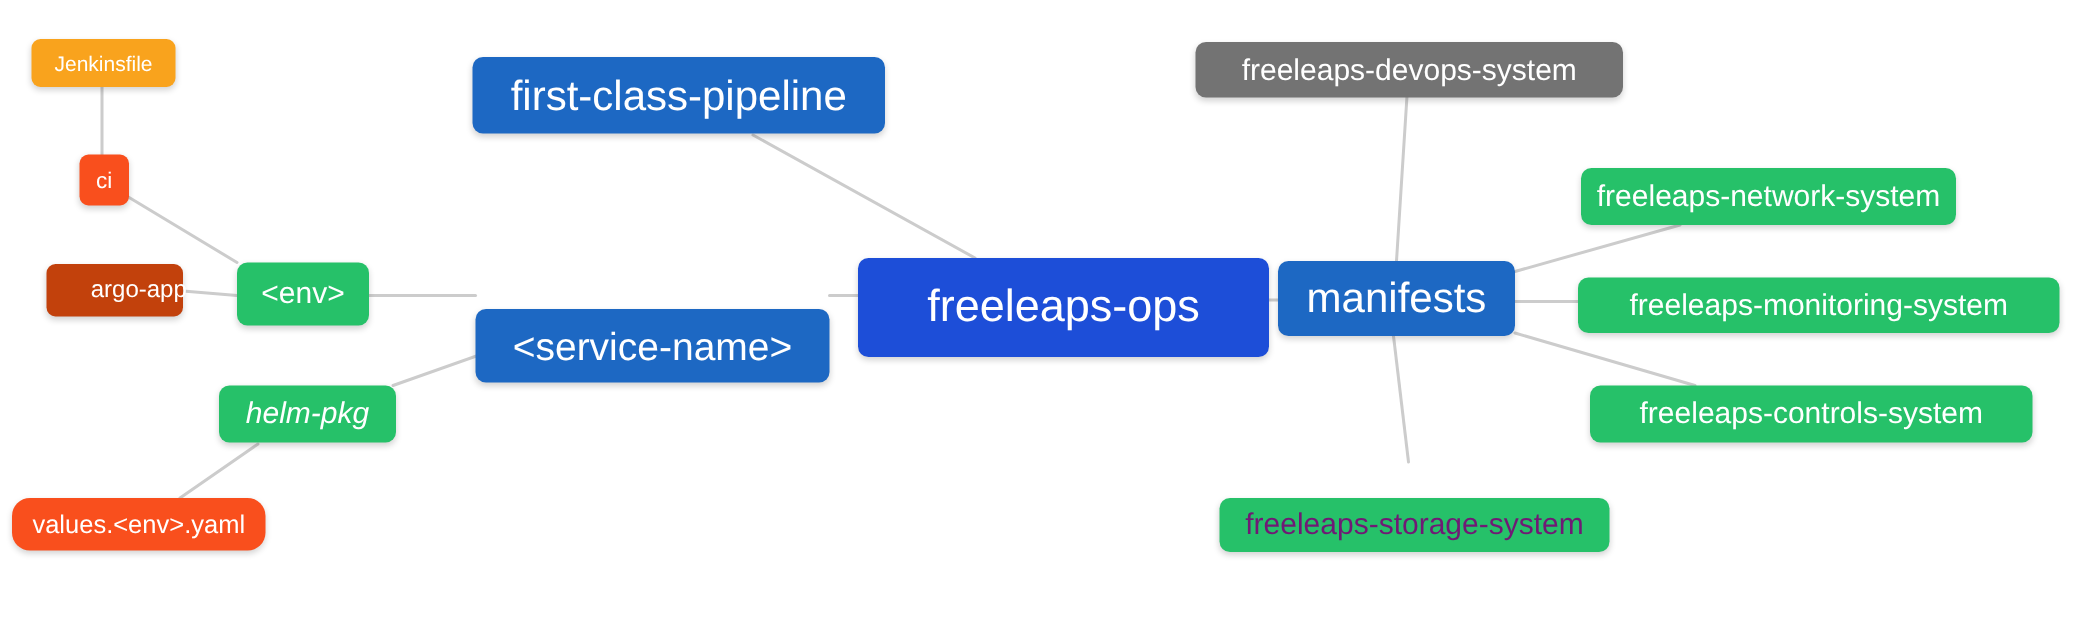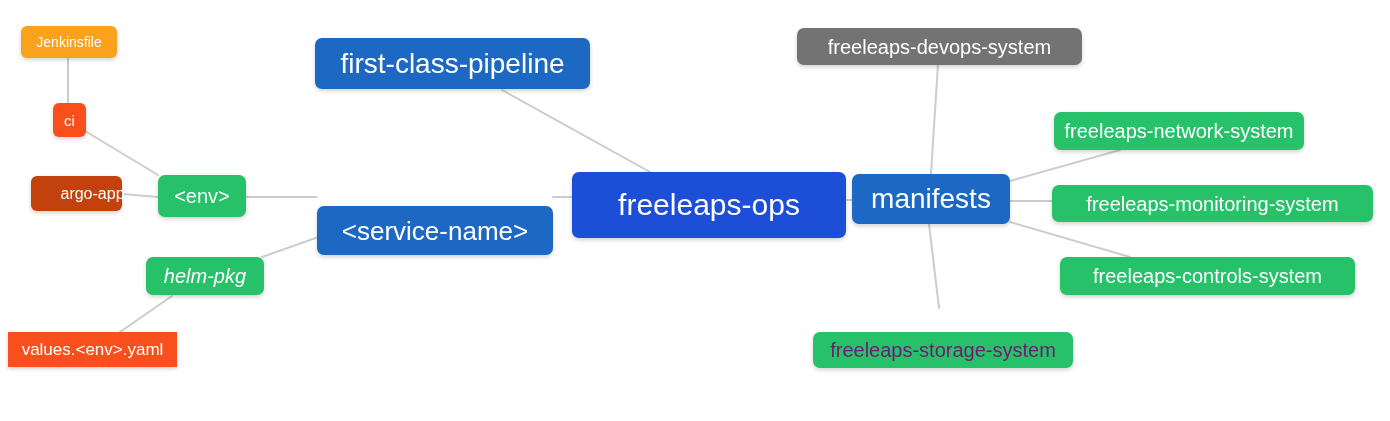--- a/index.html
+++ b/index.html
@@ -40,21 +40,21 @@
     cursor: pointer;
     box-sizing: border-box;
     line-height: 1;
   }
   
   #n-jenkinsfile          { left: 21px;   top: 26px;  width: 96px;  height: 32px; font-size: 14px; border-radius: 6px; }
   #n-ci                   { left: 53px;   top: 103px; width: 33px;  height: 34px; font-size: 15px; border-radius: 6px; justify-content: center; }
   #n-argo-app             { left: 31px;   top: 176px; width: 91px;  height: 35px; font-size: 16px; border-radius: 6px; }
   #n-env                  { left: 158px;  top: 175px; width: 88px;  height: 42px; font-size: 20px; }
   #n-helm-pkg             { left: 146px;  top: 257px; width: 118px; height: 38px; font-size: 20px; }
-  #n-values-env-yaml      { left: 8px;    top: 332px; width: 169px; height: 35px; font-size: 17px; border-radius: 0; }
+  #n-values-env-yaml      { left: 8px;    top: 332px; width: 169px; height: 35px; font-size: 17px; border-radius: 12px; }
   #n-first-class-pipeline { left: 315px;  top: 38px;  width: 275px; height: 51px; font-size: 28px; }
   #n-service-name         { left: 317px;  top: 172px; width: 236px; height: 49px; font-size: 26px; margin-top: 34px; }
   #n-freeleaps-ops        { left: 572px;  top: 172px; width: 274px; height: 66px; font-size: 30px; }
   #n-manifests            { left: 852px;  top: 174px; width: 158px; height: 50px; font-size: 28px; }
   #n-devops               { left: 797px;  top: 28px;  width: 285px; height: 37px; font-size: 20px; }
   #n-network              { left: 1054px; top: 112px; width: 250px; height: 38px; font-size: 20px; }
   #n-monitoring           { left: 1052px; top: 185px; width: 321px; height: 37px; font-size: 20px; align-items: center; }
   #n-controls             { left: 1060px; top: 257px; width: 295px; height: 38px; font-size: 20px; }
   #n-storage              { left: 813px;  top: 308px; width: 260px; height: 36px; font-size: 20px; }
 </style>

